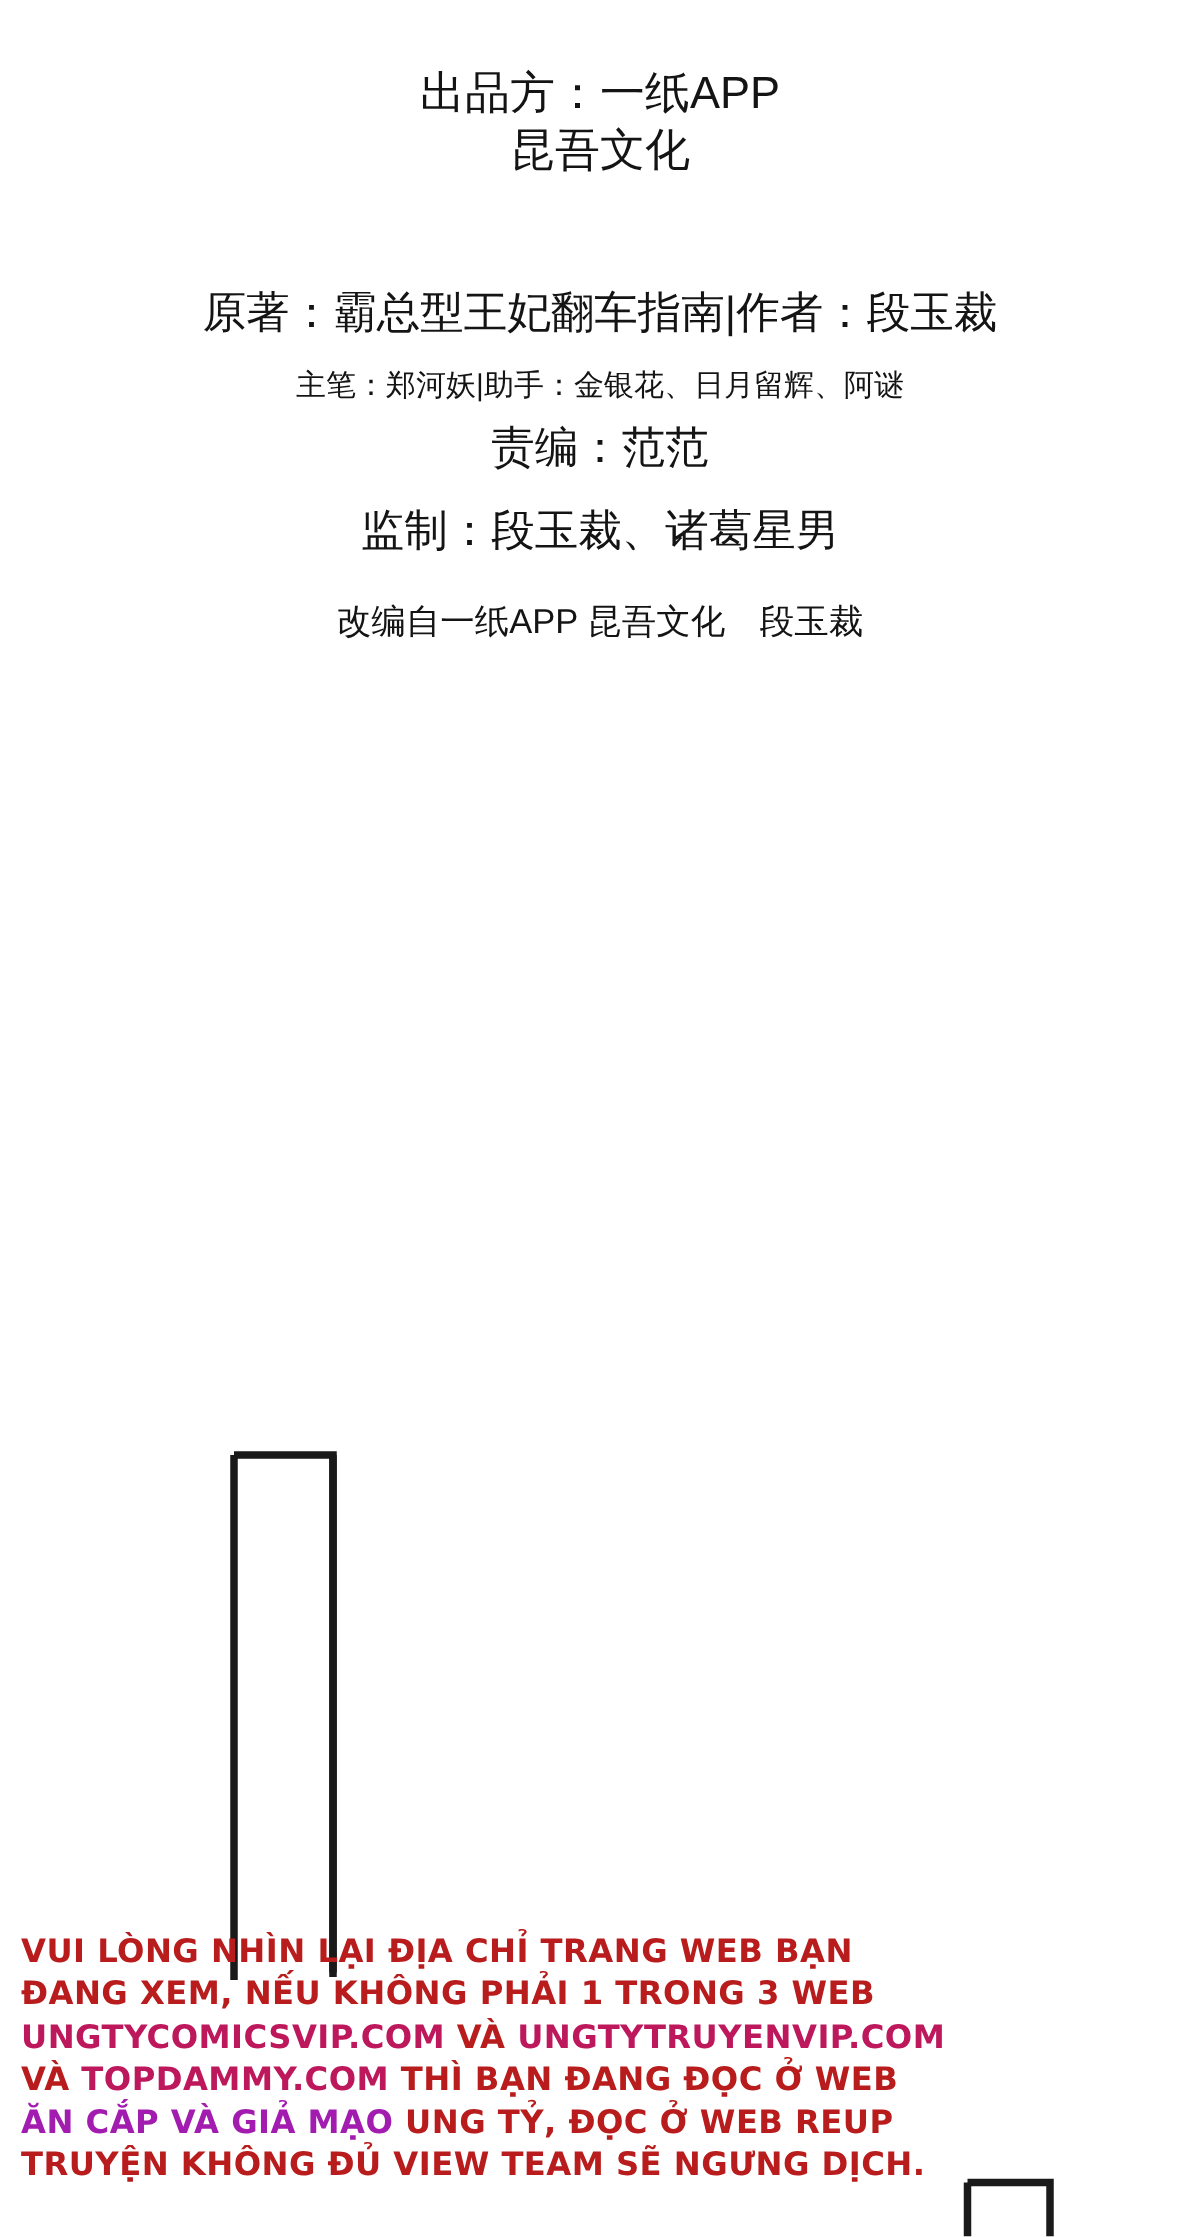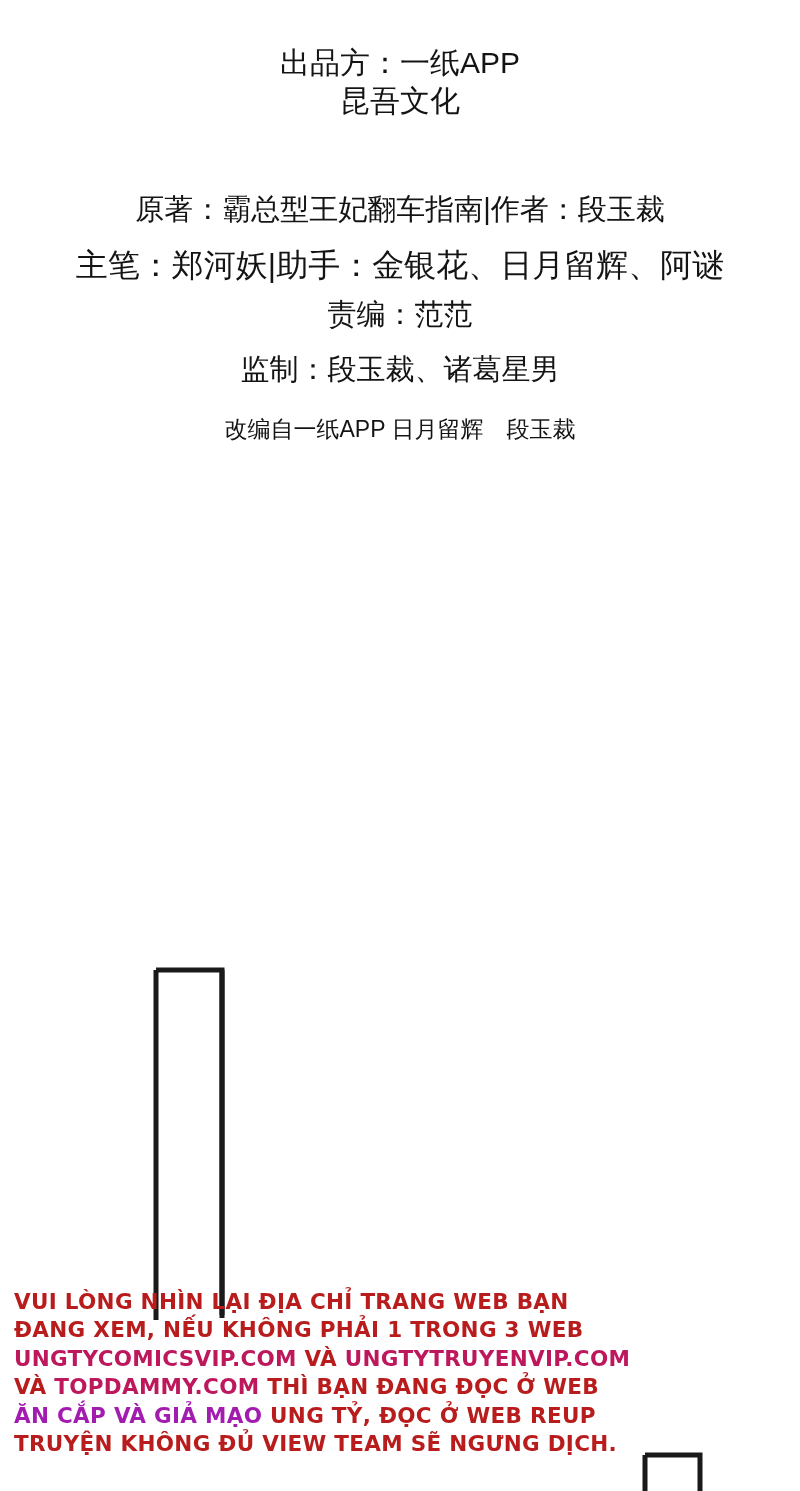--- a/index.html
+++ b/index.html
@@ -33,21 +33,21 @@
     margin-top: 44px;
   }
   .credit-producer-2 {
     font-size: 30px;
   }
   .credit-staff-1 {
     font-size: 29px;
     margin-top: 72px;
   }
   .credit-staff-2 {
-    font-size: 32px;
+    font-size: 20px;
     margin-top: 18px;
   }
   .credit-staff-3 {
     font-size: 29px;
     margin-top: 11px;
   }
   .credit-staff-4 {
     font-size: 29px;
     margin-top: 18px;
   }
@@ -91,21 +91,21 @@
 </head>
 <body>
 
 <div class="credits">
   <div class="credit-line credit-producer-1">出品方：一纸APP</div>
   <div class="credit-line credit-producer-2">昆吾文化</div>
   <div class="credit-line credit-staff-1">原著：霸总型王妃翻车指南|作者：段玉裁</div>
   <div class="credit-line credit-staff-2">主笔：郑河妖|助手：金银花、日月留辉、阿谜</div>
   <div class="credit-line credit-staff-3">责编：范范</div>
   <div class="credit-line credit-staff-4">监制：段玉裁、诸葛星男</div>
-  <div class="credit-line credit-note-1">改编自一纸APP 日月留辉　段玉裁</div>
+  <div class="credit-line credit-note-1">改编自一纸APP 昆吾文化　段玉裁</div>
 </div>
 
 <svg class="artwork" viewBox="0 0 800 1491">
 
   <path d="M156 970 L222 970 L222 1315 M156 970 L156 1320" fill="none" stroke="#1a1a1a" stroke-width="5"></path>
   <path d="M222 970 L222 1318" fill="none" stroke="#1a1a1a" stroke-width="5"></path>
 
   <path d="M645 1455 L645 1491 M645 1455 L700 1455 L700 1491" fill="none" stroke="#1a1a1a" stroke-width="5"></path>
 </svg>
 

